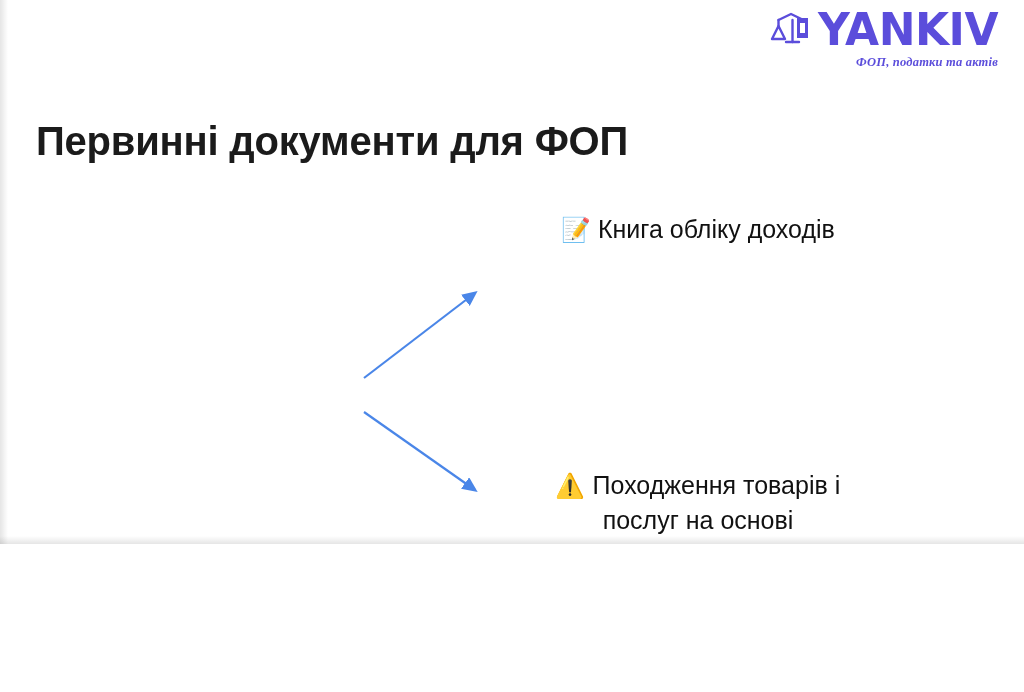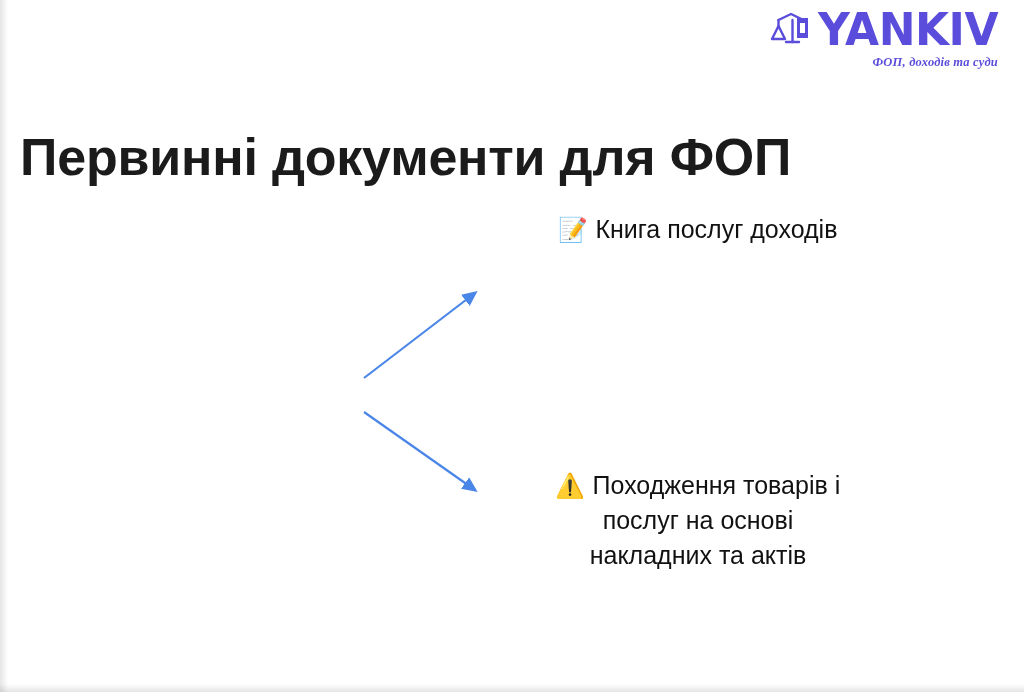--- a/index.html
+++ b/index.html
@@ -6,21 +6,21 @@
     margin: 0;
     padding: 0;
     background: #ffffff;
   }
   body {
     font-family: "Liberation Sans", sans-serif;
   }
   #slide {
     position: relative;
     width: 1024px;
-    height: 692px;
+    height: 544px;
     background: #ffffff;
     overflow: hidden;
   }
   
   #slide::before {
     content: "";
     position: absolute;
     left: 0; top: 0;
     width: 8px; height: 100%;
     background: linear-gradient(to right, rgba(0,0,0,0.10), rgba(0,0,0,0));
@@ -68,23 +68,23 @@
     font-style: italic;
     font-weight: 700;
     font-size: 12.5px;
     color: #5b4ddb;
     letter-spacing: 0.2px;
   }
 
   
   .slide-title {
     position: absolute;
-    left: 20px;
+    left: 36px;
     top: 92px;
-    font-size: 52px;
+    font-size: 40px;
     font-weight: 700;
     color: #1b1b1b;
     letter-spacing: -0.2px;
     white-space: nowrap;
   }
 
   
   .node {
     position: absolute;
     font-size: 25px;
@@ -136,42 +136,42 @@
           <path d="M10.5 18 L10.5 12"></path>
           <path d="M10.5 12 L23 6 L35.5 12"></path>
           <path d="M24.5 34 L24.5 12"></path>
           <path d="M18 34 L31 34"></path>
         </g>
         <path d="M29 10 L40 10 L40 30 L29 30 Z" fill="#5b4ddb"></path>
         <path d="M32 15 L37 15 L37 25 L32 25 Z" fill="#ffffff"></path>
       </svg>
       <span class="logo-word">YANKIV</span>
     </div>
-    <div class="logo-tagline">ФОП, доходів та суди</div>
+    <div class="logo-tagline">ФОП, податки та актів</div>
   </div>
 
   <h1 class="slide-title">Первинні документи для ФОП</h1>
 
   <svg id="arrows" viewBox="0 0 1024 692" aria-hidden="true">
     <defs>
       <marker id="arrowhead-up" markerWidth="7" markerHeight="7" refX="5.5" refY="3.2" orient="auto">
         <path d="M0,0 L7,3.2 L0,6.4 z" fill="#4a86e8"></path>
       </marker>
       <marker id="arrowhead-down" markerWidth="7" markerHeight="7" refX="5.5" refY="3.2" orient="auto">
         <path d="M0,0 L7,3.2 L0,6.4 z" fill="#4a86e8"></path>
       </marker>
     </defs>
     <line x1="364" y1="378" x2="475" y2="293" stroke="#4a86e8" stroke-width="2.2" marker-end="url(#arrowhead-up)"></line>
     <line x1="364" y1="412" x2="475" y2="490" stroke="#4a86e8" stroke-width="2.2" marker-end="url(#arrowhead-down)"></line>
   </svg>
 
 
   <div class="node" id="node-branch-1">
     <span class="node-emoji">📝</span>
-    <span>Книга послуг доходів</span>
+    <span>Книга обліку доходів</span>
   </div>
 
   <div class="node" id="node-branch-2">
     <span class="node-emoji">⚠️</span>
     <span>Походження товарів і послуг на основі накладних та актів</span>
   </div>
 
 </div>
 
 </body></html>

